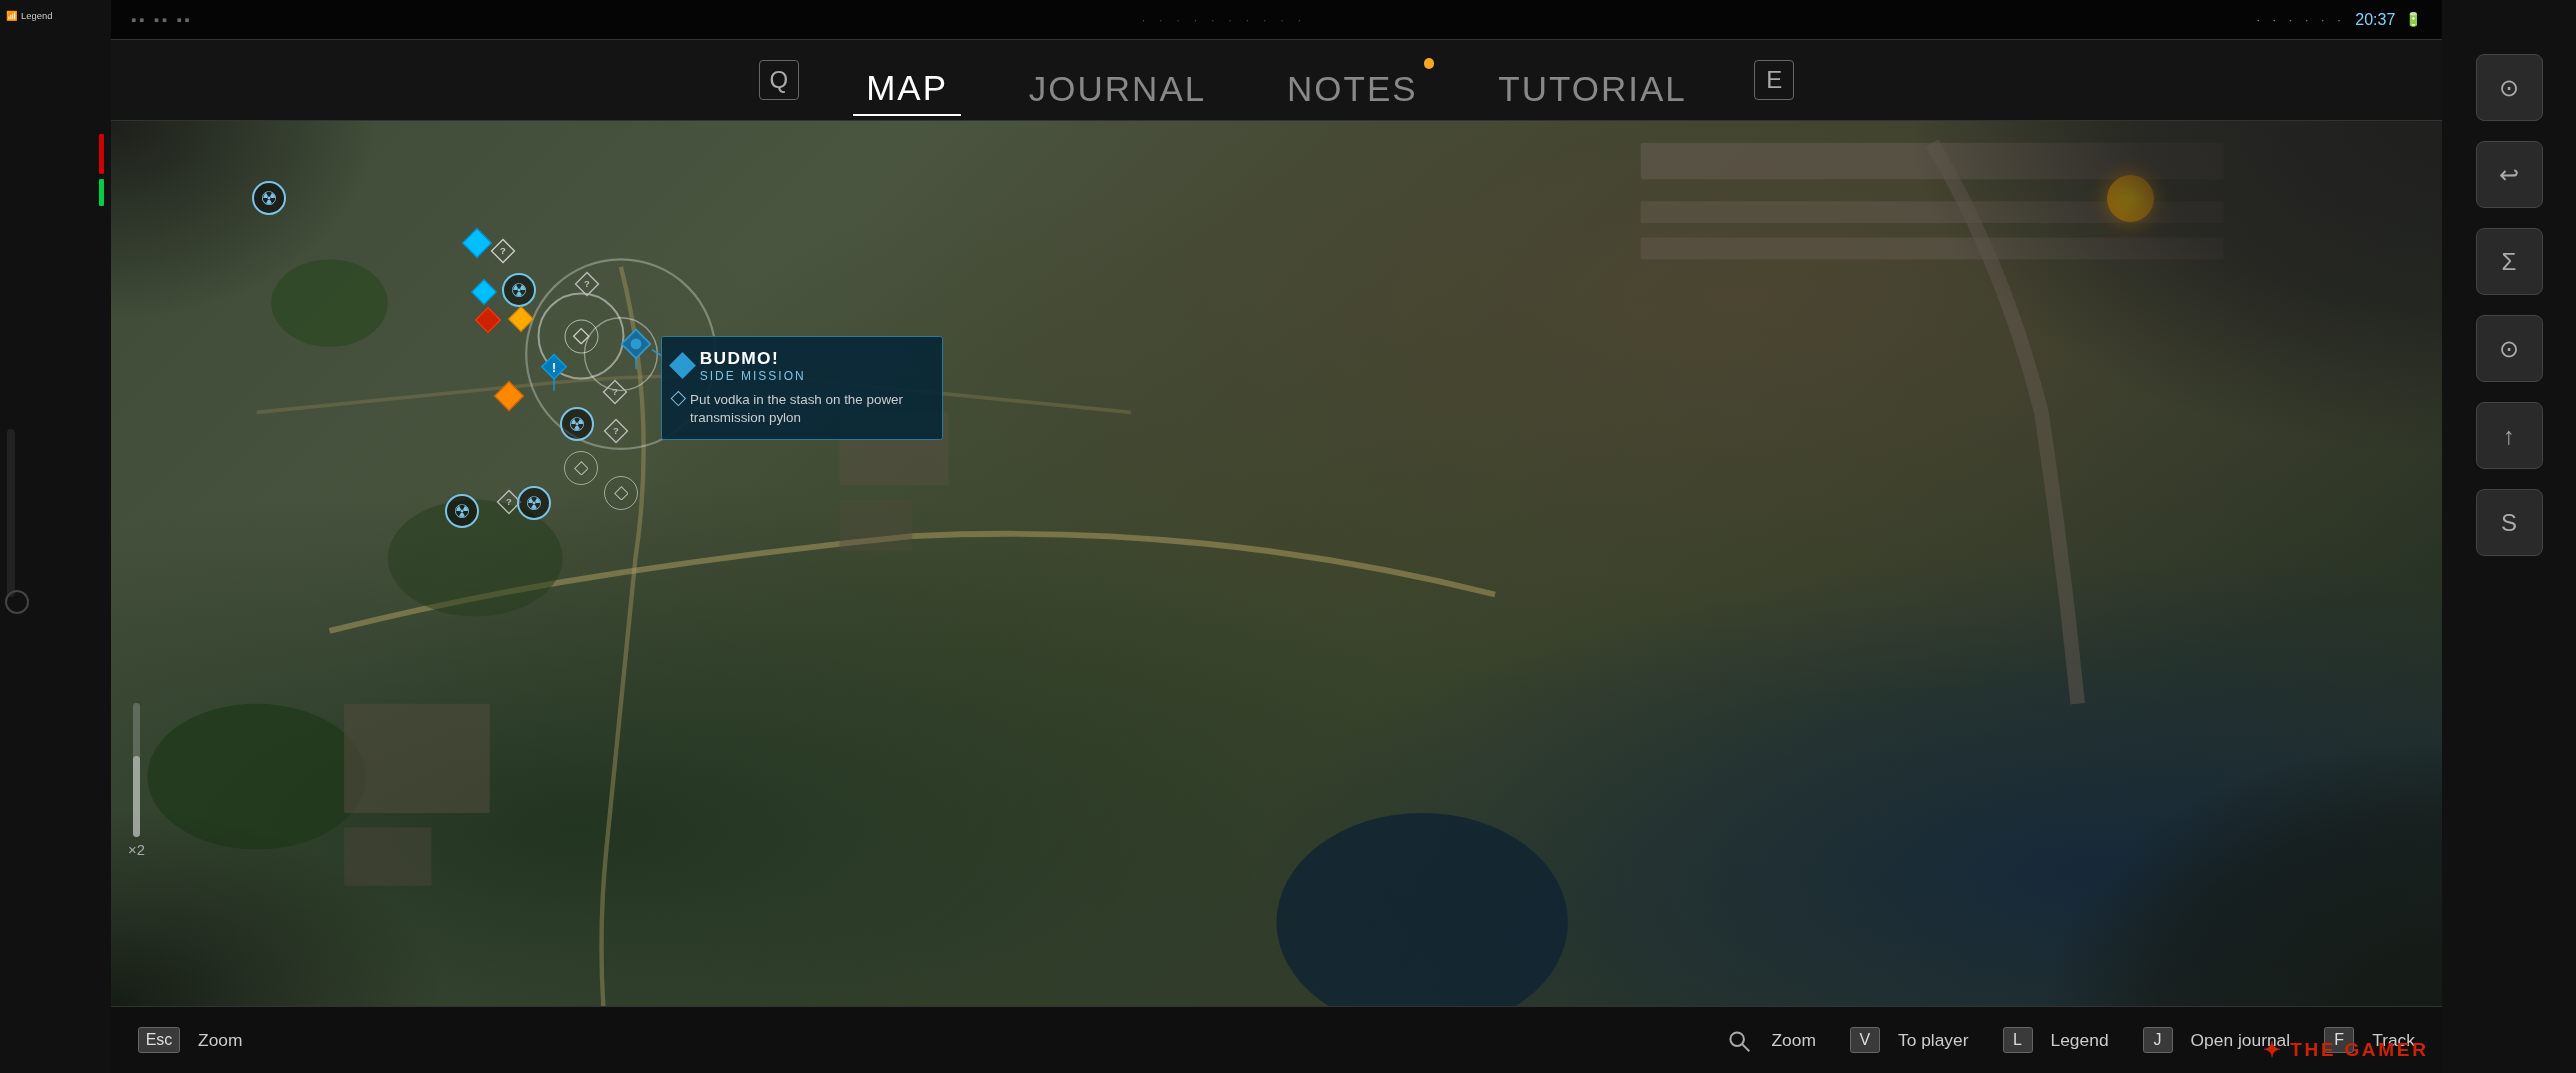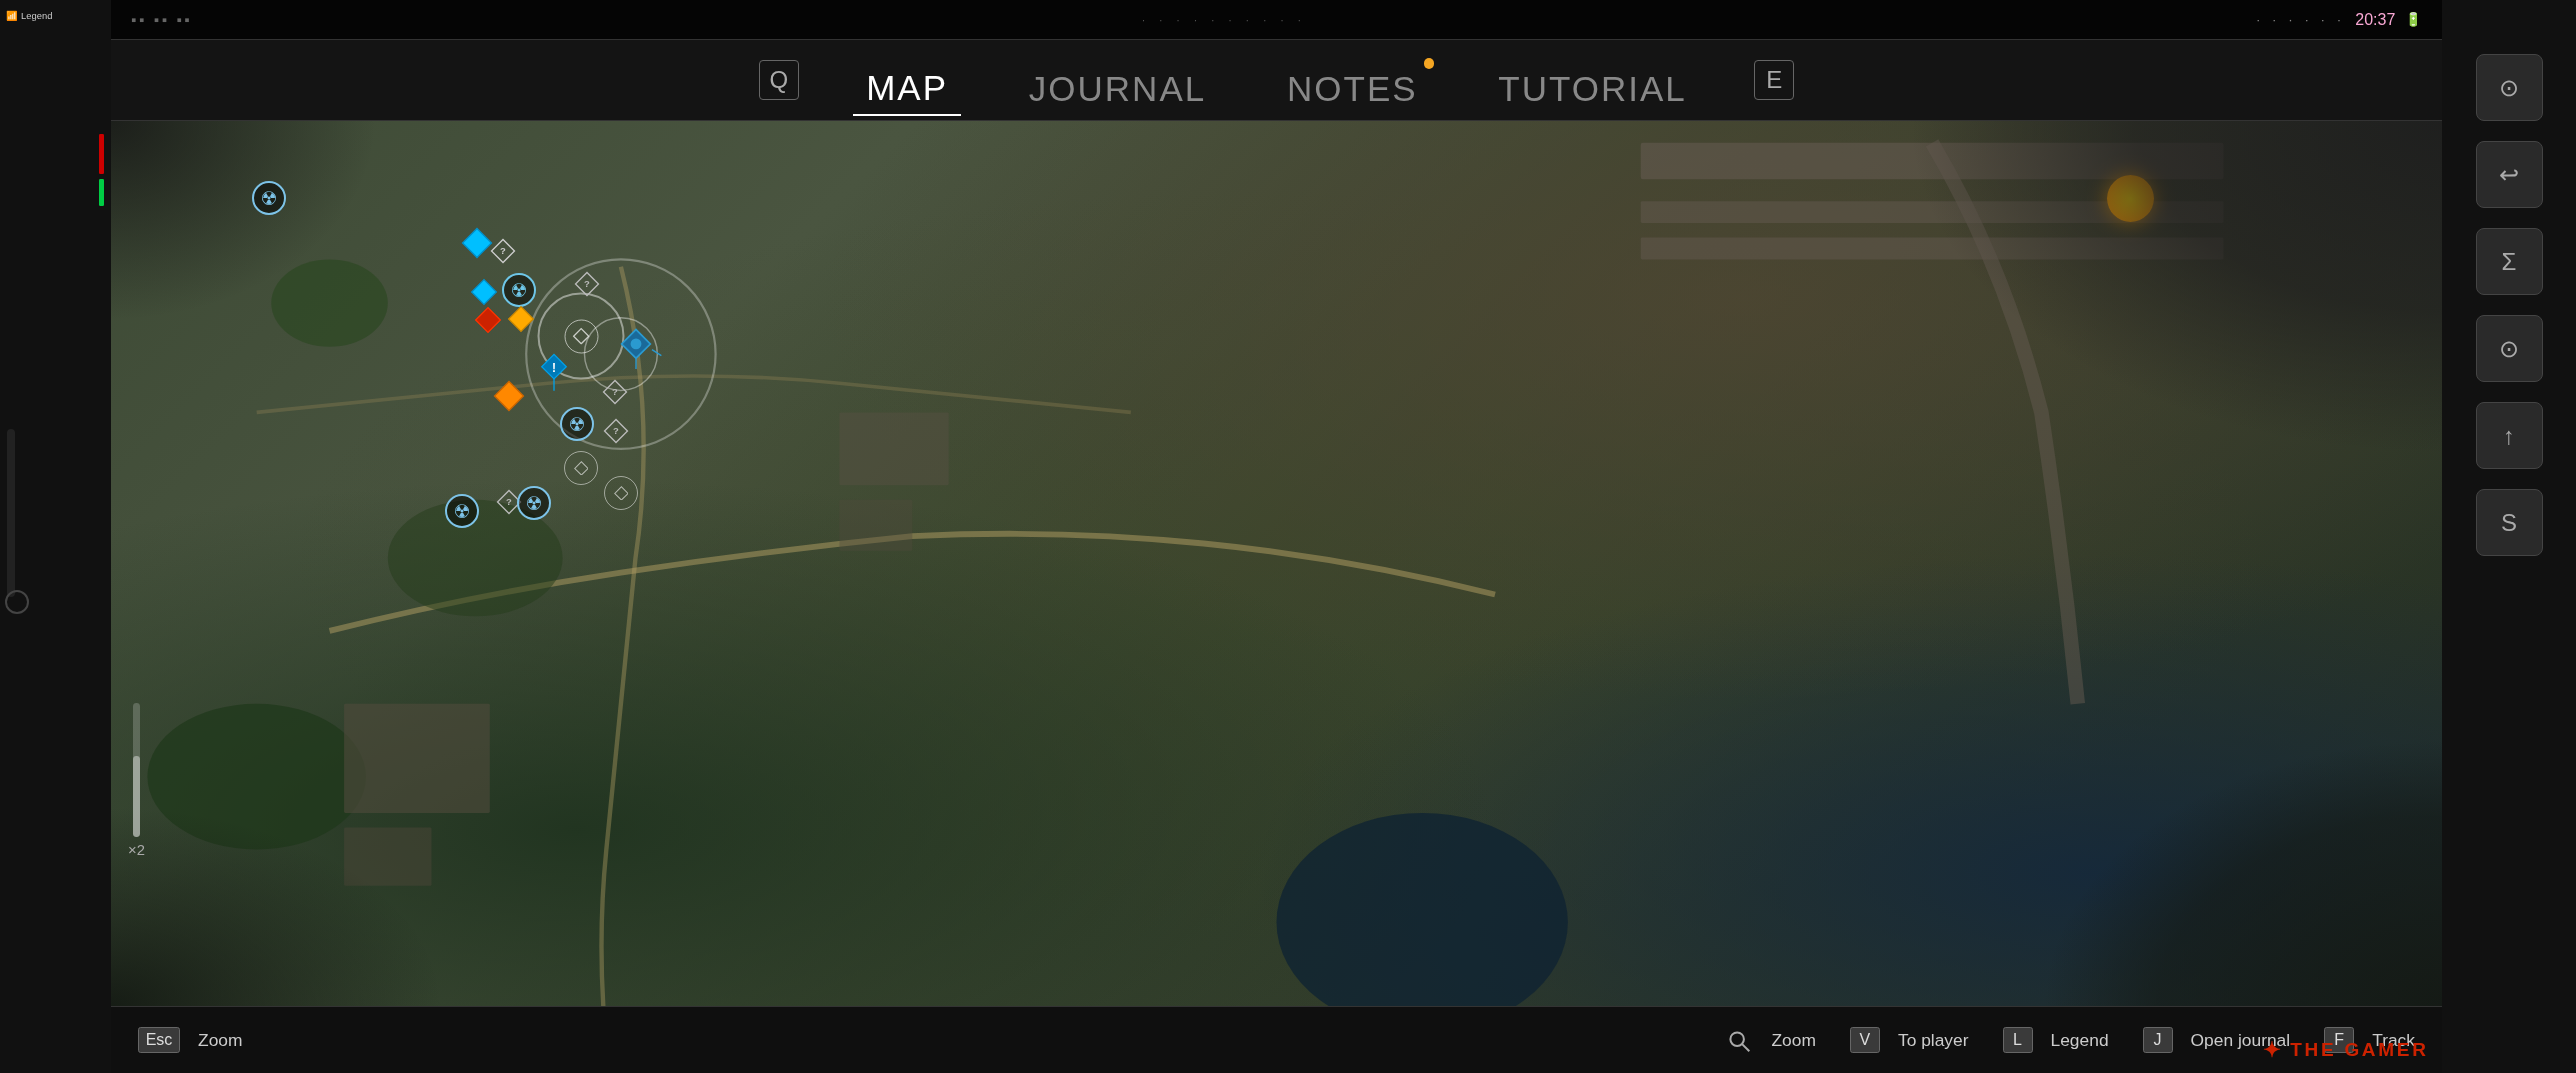--- a/index.html
+++ b/index.html
@@ -395,21 +395,21 @@
 
   <div class="top-bar">
     <div class="top-bar-left">
       <span style="letter-spacing:2.7px;color:#666;">▪▪ ▪▪ ▪▪</span>
     </div>
     <div class="top-bar-center">
       <span style="font-size:10.7px;color:#555;letter-spacing:5.4px;">· · · · · · · · · ·</span>
     </div>
     <div class="top-bar-right">
       <span style="font-size:13.4px;color:#888;letter-spacing:4px;">· · · · · ·</span>
-      <span style="font-size:16px;color:#f9a8d4;">20:37</span>
+      <span style="font-size:16px;color:#7dd3fc;">20:37</span>
       <span style="font-size:13.4px;color:#aaa;">🔋</span>
     </div>
   </div>
 
   <div class="nav-bar">
     <div class="nav-tab-key">
       <span>Q</span>
     </div>
     <div class="nav-tab active">
       <span>Map</span>
@@ -585,20 +585,33 @@
     </div>
 
     <div class="map-marker" style="left:510px;top:372px;">
       <div style="width:34px;height:34px;border:1.3px solid rgba(255,255,255,0.5);border-radius:50%;display:flex;align-items:center;justify-content:center;">
         <svg width="14.8" height="14.8" viewBox="0 0 22 22">
           <rect x="4" y="4" width="14" height="14" transform="rotate(45 11 11)" fill="none" stroke="rgba(255,255,255,0.6)" stroke-width="1.5"></rect>
         </svg>
       </div>
     </div>
 
+    <div class="mission-tooltip">
+      <div class="tooltip-header">
+        <div class="tooltip-diamond"></div>
+        <div>
+          <div class="tooltip-title">BUDMO!</div>
+          <div class="tooltip-subtitle">SIDE MISSION</div>
+        </div>
+      </div>
+      <div class="tooltip-body">
+        <div class="tooltip-bullet"></div>
+        <div class="tooltip-text">Put vodka in the stash on the power transmission pylon</div>
+      </div>
+    </div>
 
     <svg style="position:absolute;left:0;top:0;width:100%;height:100%;pointer-events:none;" viewBox="0 0 3475 1320" width="2331" height="885">
       <line x1="806" y1="341" x2="820" y2="350" stroke="#2a9ad0" stroke-width="2"></line>
     </svg>
 
     <div style="position:absolute;left:17px;bottom:148px;">
       <div style="width:6.7px;height:134px;background:rgba(255,255,255,0.2);border-radius:3.4px;position:relative;margin:0 auto 5.4px;">
         <div style="position:absolute;bottom:0;left:0;right:0;height:60%;background:rgba(255,255,255,0.4);border-radius:3.4px;"></div>
       </div>
       <div style="font-size:14.8px;color:#aaa;text-align:center;">×2</div>

